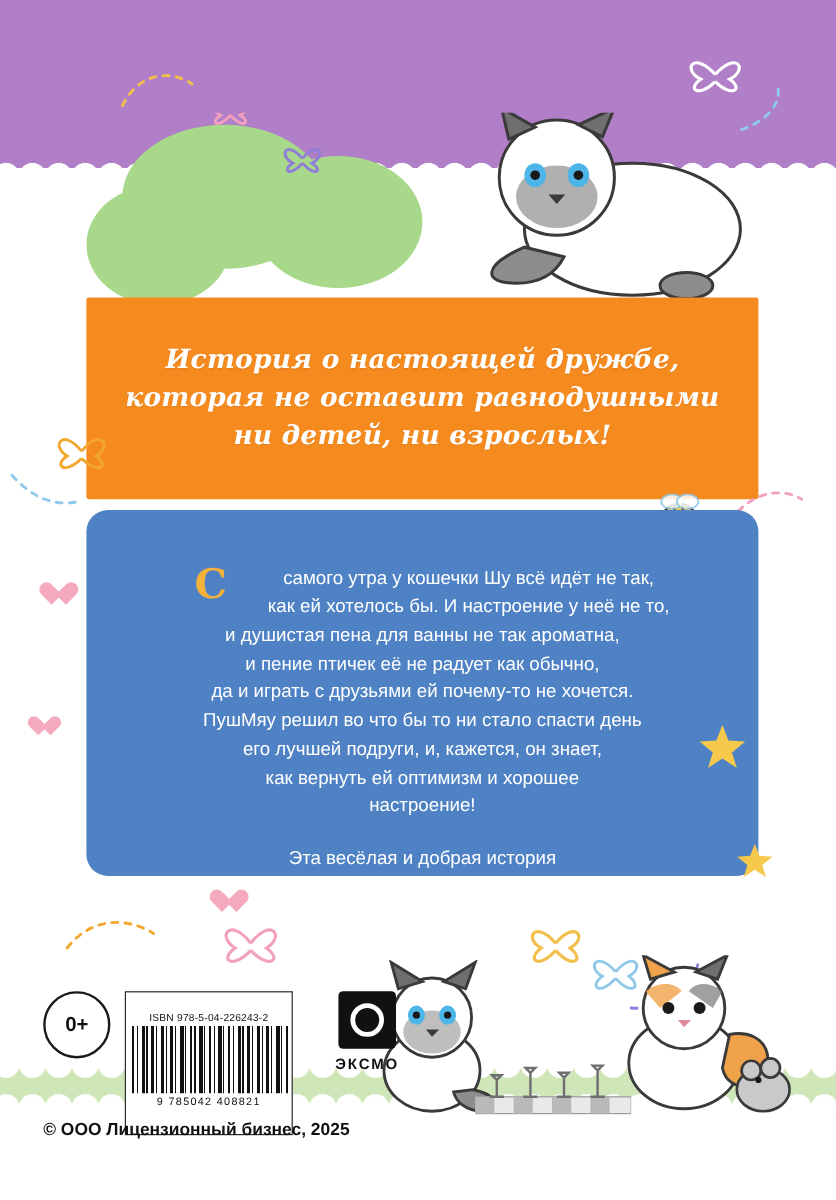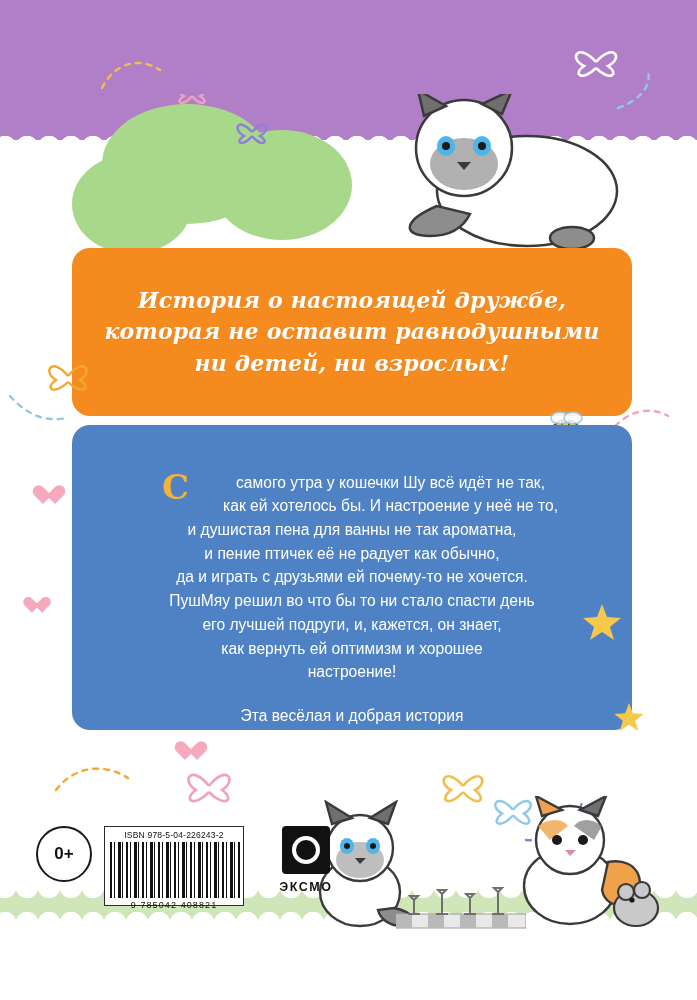--- a/index.html
+++ b/index.html
@@ -114,21 +114,21 @@
     box-sizing: border-box;
     border-radius: 50% 50% 0 0;
   }
 
   
   .tagline-box {
     position: absolute;
     left: 72px; top: 248px;
     width: 560px; height: 168px;
     background: #f58a1f;
-    border-radius: 18px;
+    border-radius: 2px;
     display: flex;
     align-items: center;
     justify-content: center;
   }
   .tagline {
     color: #ffffff;
     font-family: "DejaVu Serif", serif;
     font-style: italic;
     font-weight: bold;
     font-size: 22px;
@@ -186,25 +186,25 @@
     align-items: center;
     justify-content: center;
     background: #ffffff;
     font-size: 17px;
     font-weight: bold;
     color: #111111;
   }
   .barcode-box {
     position: absolute;
     left: 104px; top: 826px;
-    width: 140px; height: 80px;
+    width: 140px; height: 120px;
     background: #ffffff;
     border: 1px solid #2a2a2a;
     box-sizing: border-box;
-    padding: 3px 5px 2px 5px;
+    padding: 16px 5px 2px 5px;
   }
   .isbn-text {
     font-family: "Liberation Sans", sans-serif;
     font-size: 8.5px;
     color: #111111;
     text-align: center;
     letter-spacing: 0.2px;
     margin-bottom: 2px;
   }
   .barcode-bars {
@@ -460,14 +460,15 @@
     <div class="isbn-text">ISBN 978-5-04-226243-2</div>
     <div class="barcode-bars"></div>
     <div class="barcode-digits">9 785042 408821</div>
   </div>
 
   <div class="publisher-logo">
     <div class="logo-mark"></div>
     <div class="logo-text">ЭКСМО</div>
   </div>
 
+  <div class="copyright">© ООО Лицензионный бизнес, 2025</div>
 
 </div>
 
 </body></html>

